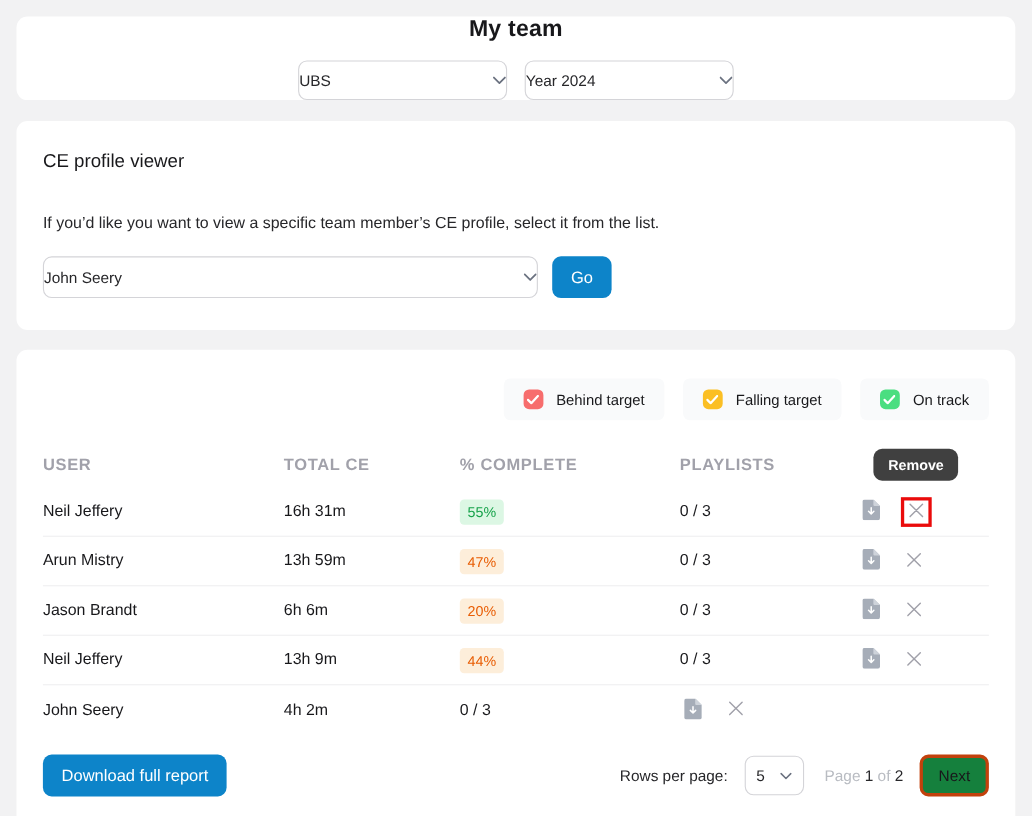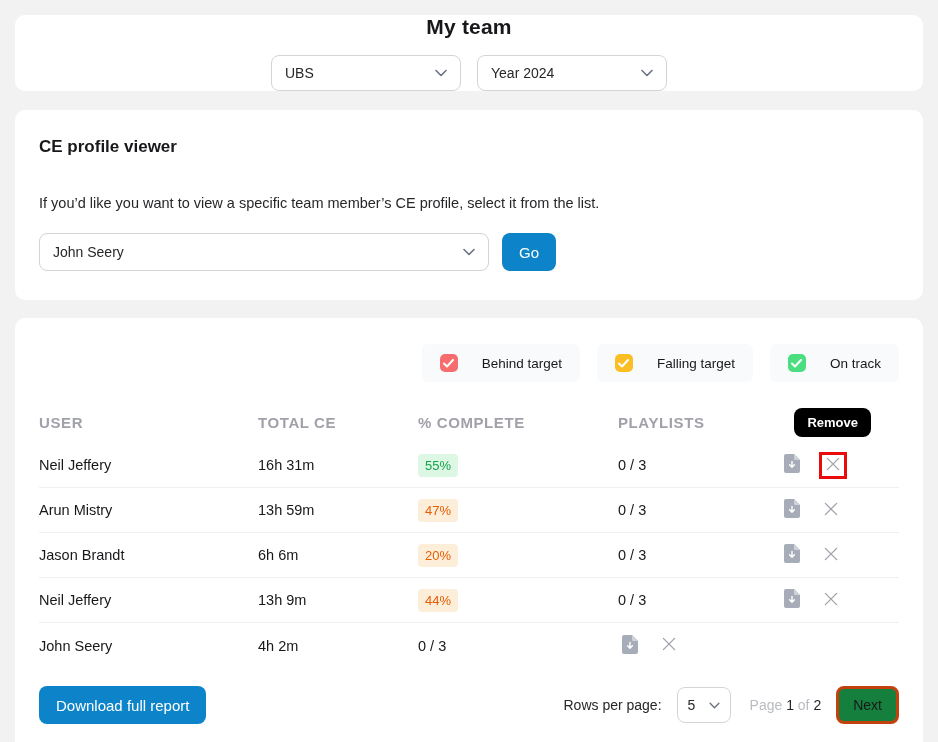--- a/index.html
+++ b/index.html
@@ -16,43 +16,43 @@
   .header-card {
     margin-top:15px; height:76px;
     display:flex; align-items:center; justify-content:space-between;
     padding:0 24px;
   }
   .page-title { font-size:21px; font-weight:bold; letter-spacing:.2px; }
   .header-selects { display:flex; gap:16px; }
   .select {
     display:flex; align-items:center; justify-content:space-between;
     border:1px solid #d4d4d8; border-radius:8px;
-    background:#fff; height:36px; padding:0 13px;
+    background:#fff; height:36px; padding:0 0;
     font-size:14px; color:#27272a; cursor:pointer;
   }
   .select.w190 { width:190px; }
   .chev { display:flex; align-items:center; }
 
   
   .viewer-card { margin-top:19px; padding:27px 24px 29px; }
-  .section-title { font-size:17px; font-weight:bold; }
+  .section-title { font-size:17px; font-weight:normal; }
   .viewer-desc { font-size:14.5px; color:#27272a; margin:38px 0 22px; }
   .viewer-controls { display:flex; align-items:center; gap:13px; }
   .select.member { width:450px; height:38px; }
   .btn-blue {
     background:#0d84c9; color:#fff; border:none; border-radius:8px;
     height:38px; padding:0 17px; font-size:15px; font-family:inherit;
     cursor:pointer;
   }
 
   
   .table-card { margin-top:18px; padding:26px 24px 30px; }
   .legend-row { display:flex; justify-content:flex-end; gap:17px; margin-bottom:26px; }
   .legend-pill {
-    display:flex; align-items:center; gap:24px;
+    display:flex; align-items:center; gap:12px;
     background:#f9fafb; border-radius:6px; height:38px; padding:0 18px;
     cursor:pointer;
   }
   .legend-checkbox {
     width:18px; height:18px; border-radius:5px;
     display:flex; align-items:center; justify-content:center;
   }
   .legend-label { font-size:13.5px; color:#18181b; }
 
   .table-wrap { position:relative; }
@@ -76,21 +76,21 @@
   .actions-cell { display:flex; align-items:center; gap:15px; }
   .icon-btn {
     background:none; border:none; padding:0; cursor:pointer;
     display:flex; align-items:center; justify-content:center;
     width:24px; height:24px;
   }
   .icon-btn.highlighted { border:3px solid #ea0b0b; width:28px; height:27px; }
 
   .tooltip {
     position:absolute; top:0; right:28px;
-    background:#000000; color:#fff; font-size:13px; font-weight:bold;
+    background:#404040; color:#fff; font-size:13px; font-weight:bold;
     padding:7px 13px; border-radius:8px; white-space:nowrap; z-index:5;
   }
 
   
   .table-footer { display:flex; align-items:center; justify-content:space-between; margin-top:18px; }
   .pagination { display:flex; align-items:center; gap:15px; }
   .rpp-label { font-size:14px; color:#27272a; }
   .select.rpp { width:54px; height:36px; padding:0 10px; }
   .page-indicator { font-size:14px; color:#27272a; margin-left:4px; }
   .page-indicator .dim { color:#b9bcc2; }

